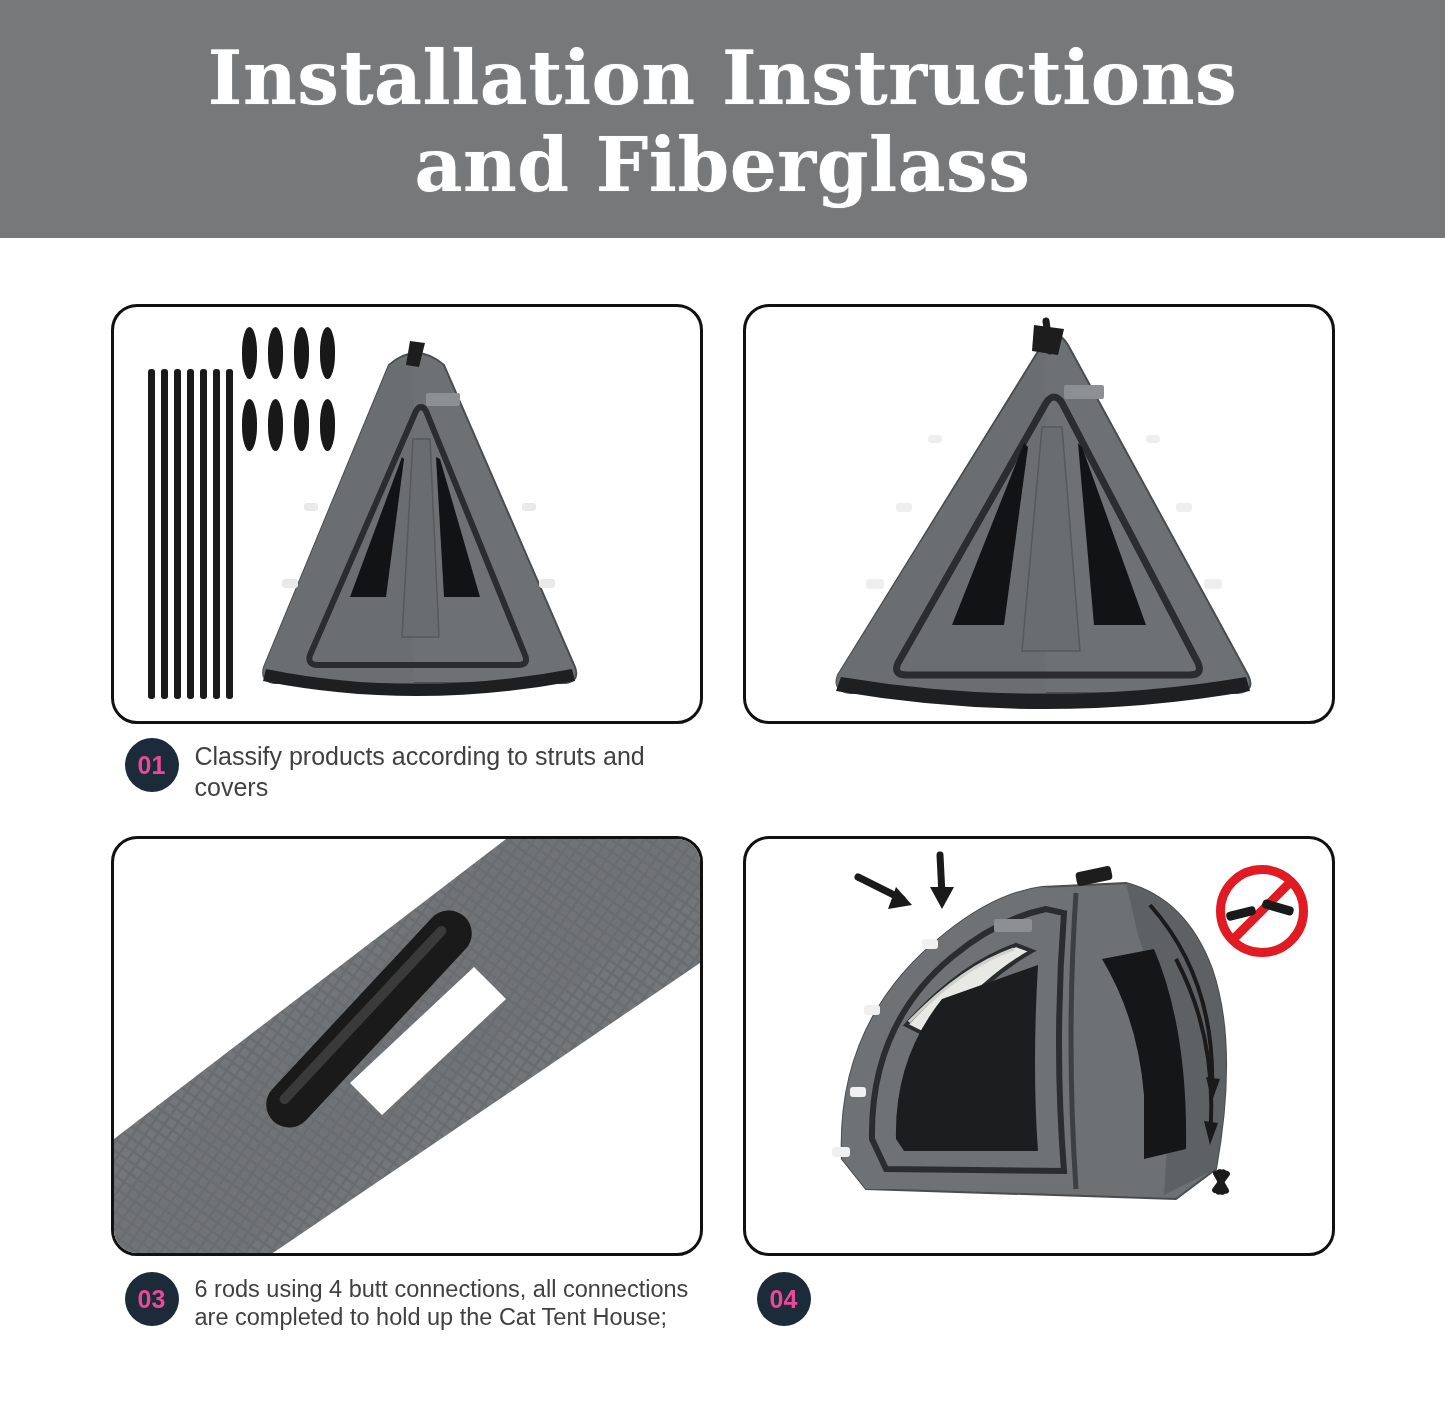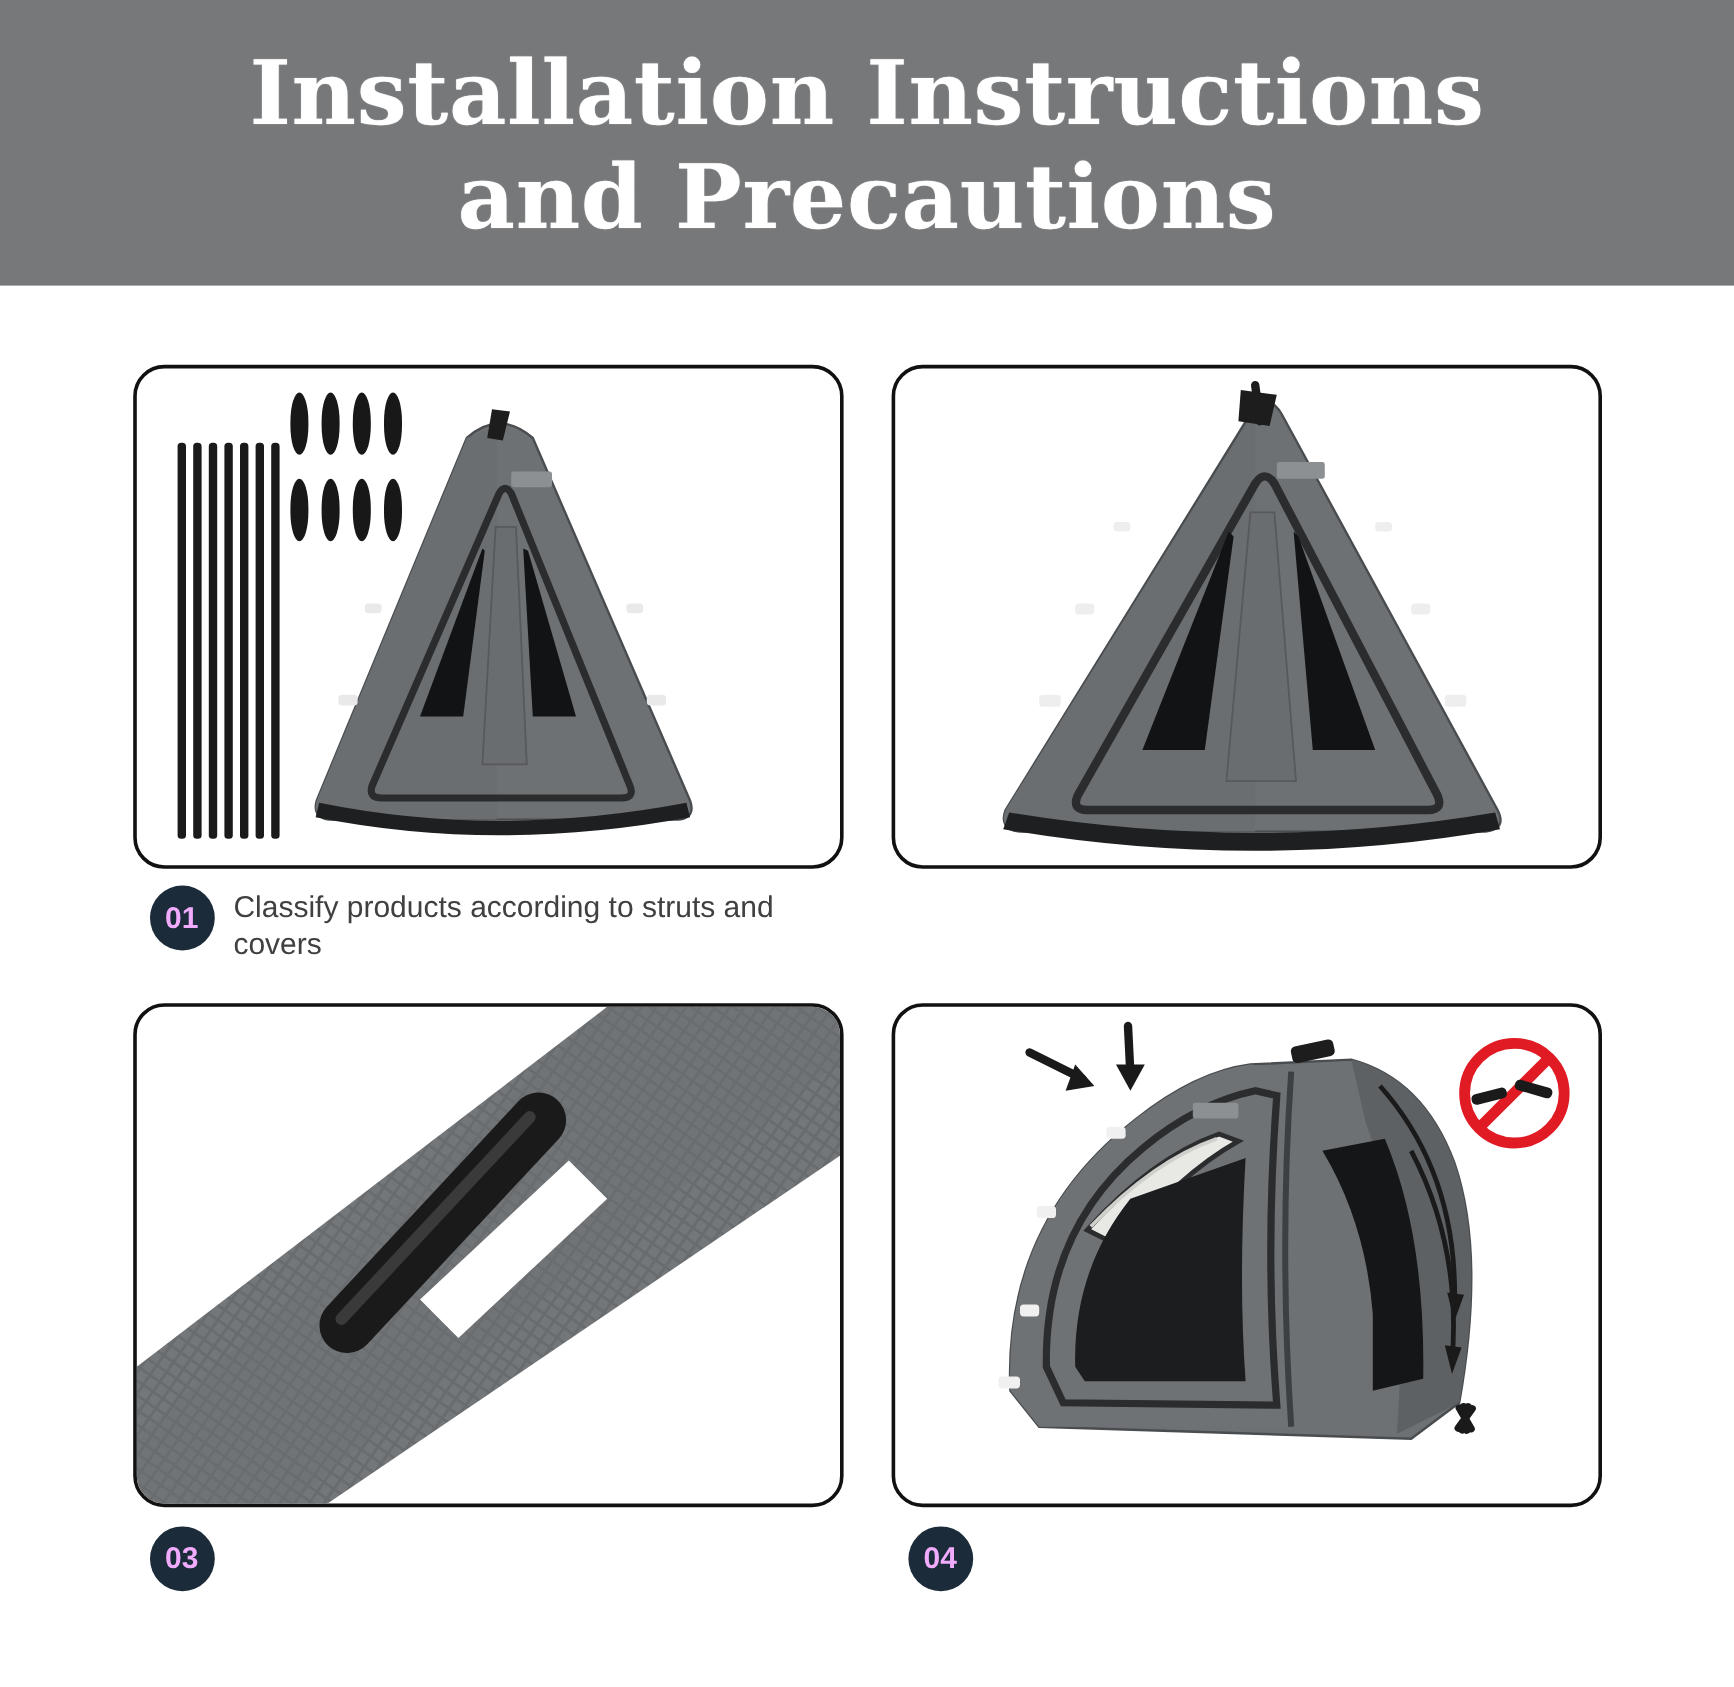--- a/index.html
+++ b/index.html
@@ -70,21 +70,21 @@
     gap: 16px;
     padding: 14px 4px 0 14px;
     box-sizing: border-box;
   }
   .step-badge {
     flex: 0 0 auto;
     width: 54px;
     height: 54px;
     border-radius: 50%;
     background: #1b2b3a;
-    color: #f0abfc;
+    color: #ec4899;
     font-size: 25px;
     font-weight: bold;
     display: flex;
     align-items: center;
     justify-content: center;
     font-family: "Liberation Sans", sans-serif;
   }
   .caption-text {
     font-size: 25px;
     line-height: 1.22;
@@ -182,21 +182,21 @@
     border-radius: 3px;
     left: 32px;
     top: 22px;
   }
 </style>
 </head>
 <body>
 
 <div class="header">
   <div class="header-title">Installation Instructions
-and Precautions</div>
+and Fiberglass</div>
 </div>
 
 <div class="grid">
 
   <div class="row row-1">
 
     <div class="cell cell-01">
       <div class="panel">
         <div class="art">
 
@@ -306,20 +306,21 @@
             <path d="M236 244 L360 128 L392 160 L268 276 Z" fill="#ffffff"></path>
 
             <rect x="232" y="40" width="46" height="280" rx="23" transform="rotate(43 255 180)" fill="#1a1a1a"></rect>
 
             <rect x="244" y="56" width="10" height="240" rx="5" transform="rotate(43 249 176)" fill="#3a3a3a"></rect>
           </svg>
         </div>
       </div>
       <div class="caption">
         <div class="step-badge">03</div>
+        <div class="caption-text caption-small">6 rods using 4 butt connections, all connections are completed to hold up the Cat Tent House;</div>
       </div>
     </div>
 
     <div class="cell cell-04">
       <div class="panel">
         <div class="art">
           <svg viewBox="0 0 592 420" width="592" height="420" style="position:absolute;left:0;top:0;">
 
             <path d="M96 320 Q90 180 200 94 Q250 54 296 48 L380 44 Q440 60 466 130 Q492 206 470 330 L430 360 L120 350 Z" fill="#6e7174" stroke="#4a4d50" stroke-width="2"></path>
 

